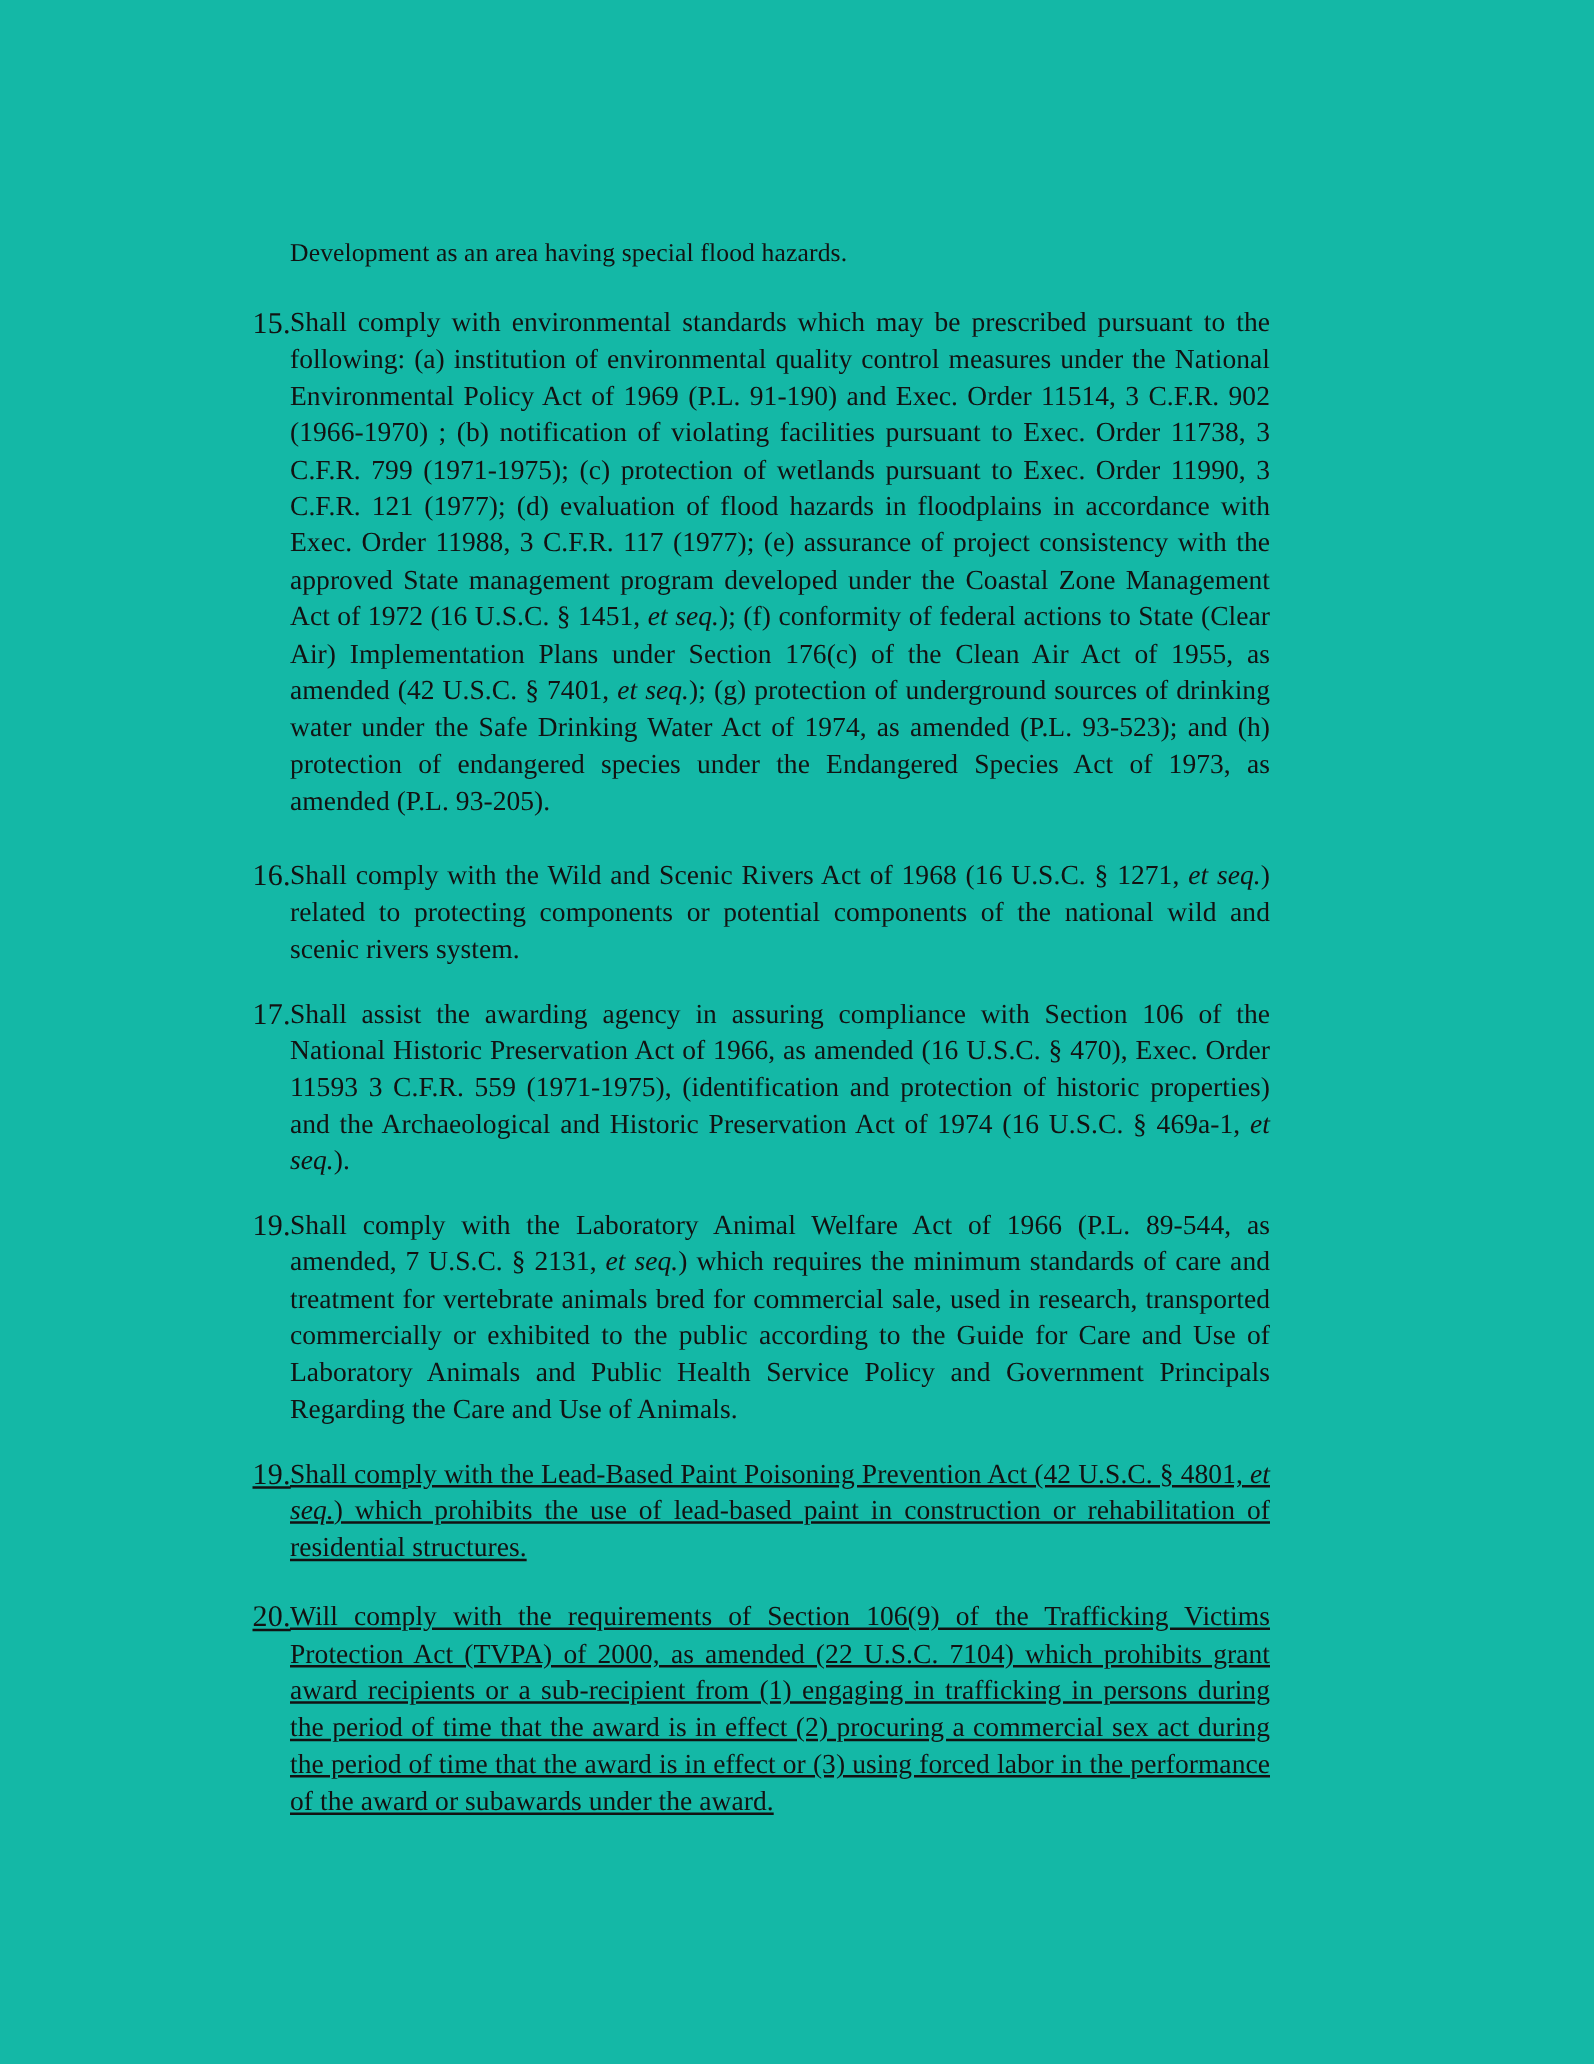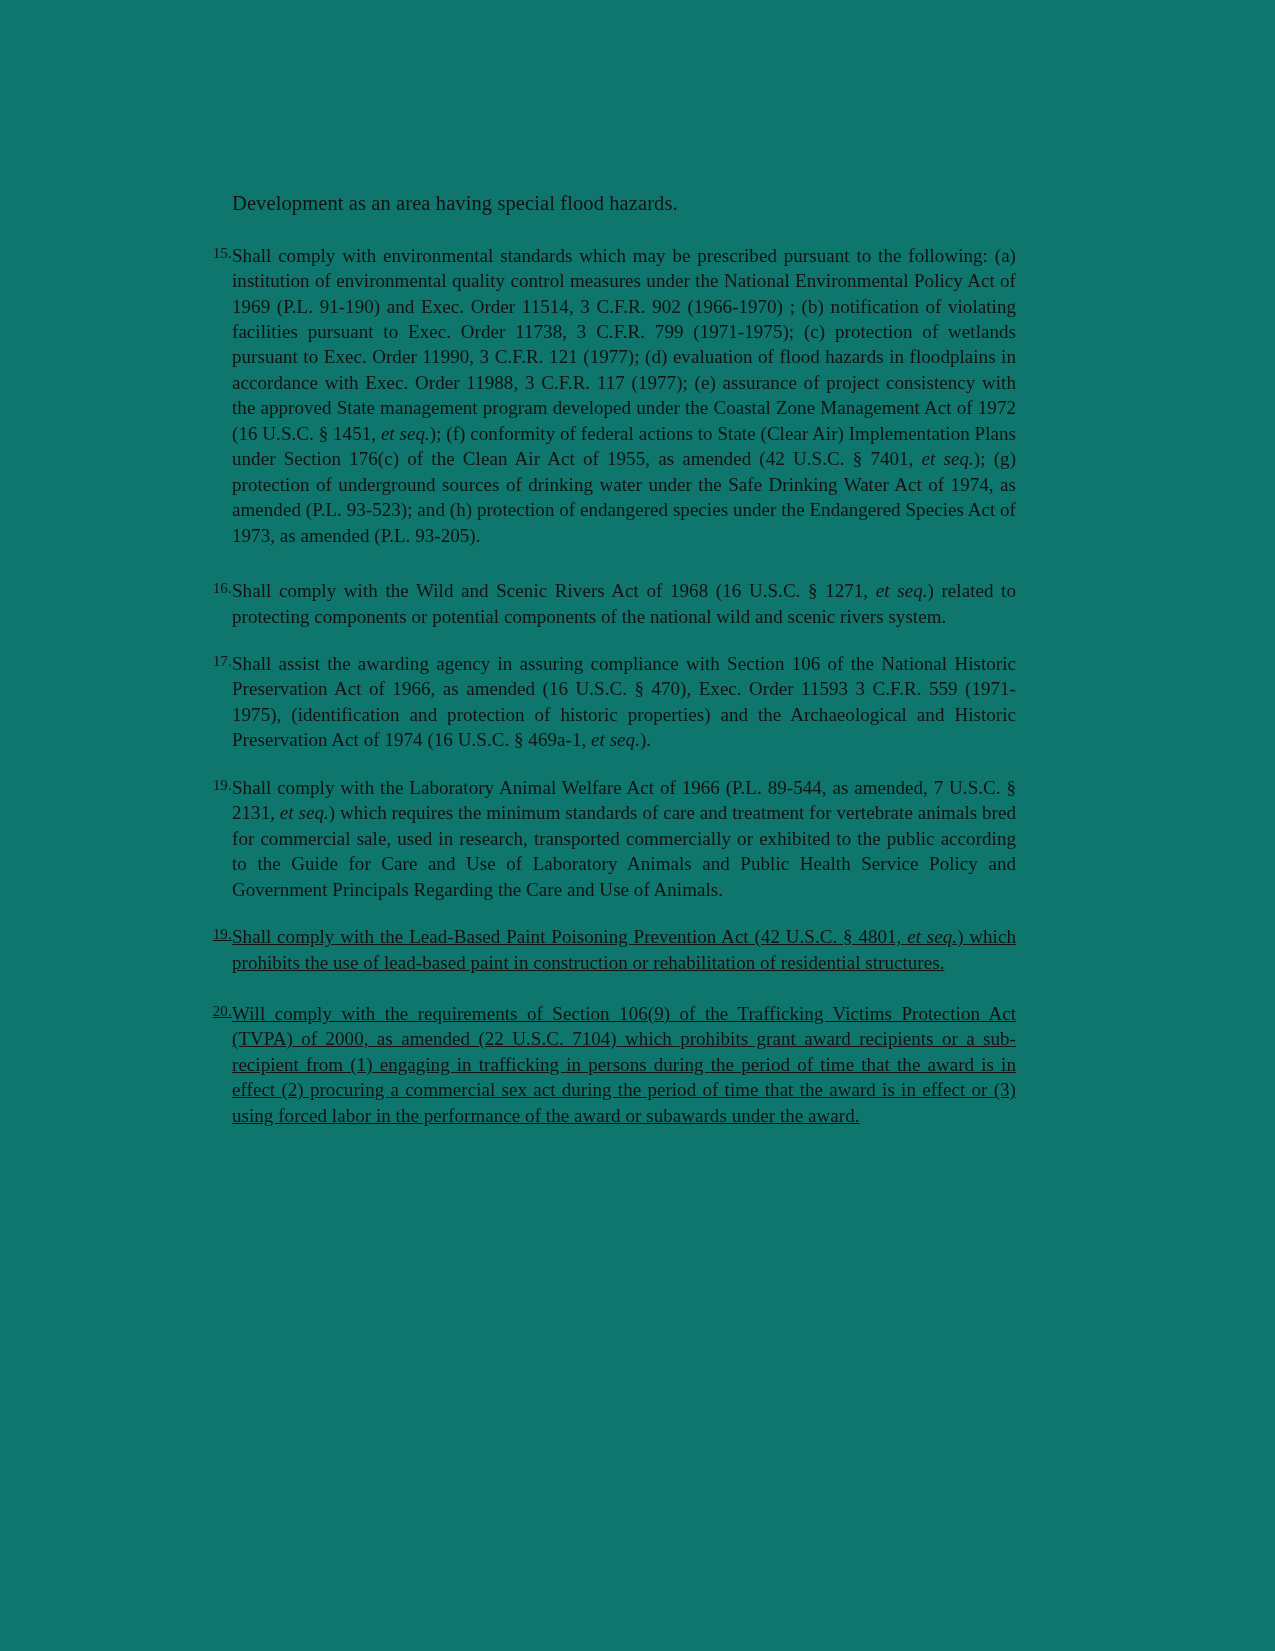--- a/index.html
+++ b/index.html
@@ -13,21 +13,21 @@
     position: relative;
     font-family: "Liberation Serif", "DejaVu Serif", serif;
     color: #121212;
     overflow: hidden;
   }
 
   
   .page {
     position: absolute;
     inset: 0;
-    background: #0f766e;
+    background: #14b8a6;
   }
 
   .page-body {
     position: absolute;
     left: 202px;
     top: 190px;
     width: 814px;
   }
 
   
@@ -40,29 +40,29 @@
   }
 
   .item {
     display: flex;
     align-items: flex-start;
     margin-bottom: 22px;
   }
   .item-number {
     flex: 0 0 30px;
     width: 30px;
-    font-size: 15px;
+    font-size: 24px;
     line-height: 1.34;
-    text-align: right;
+    text-align: center;
     white-space: nowrap;
     letter-spacing: 0.2px;
   }
   .item-text {
     flex: 1 1 auto;
-    font-size: 19px;
+    font-size: 22px;
     line-height: 1.34;
     text-align: justify;
     text-justify: inter-word;
     hyphens: none;
     letter-spacing: 0.05px;
   }
   em {
     font-style: italic;
   }
 

